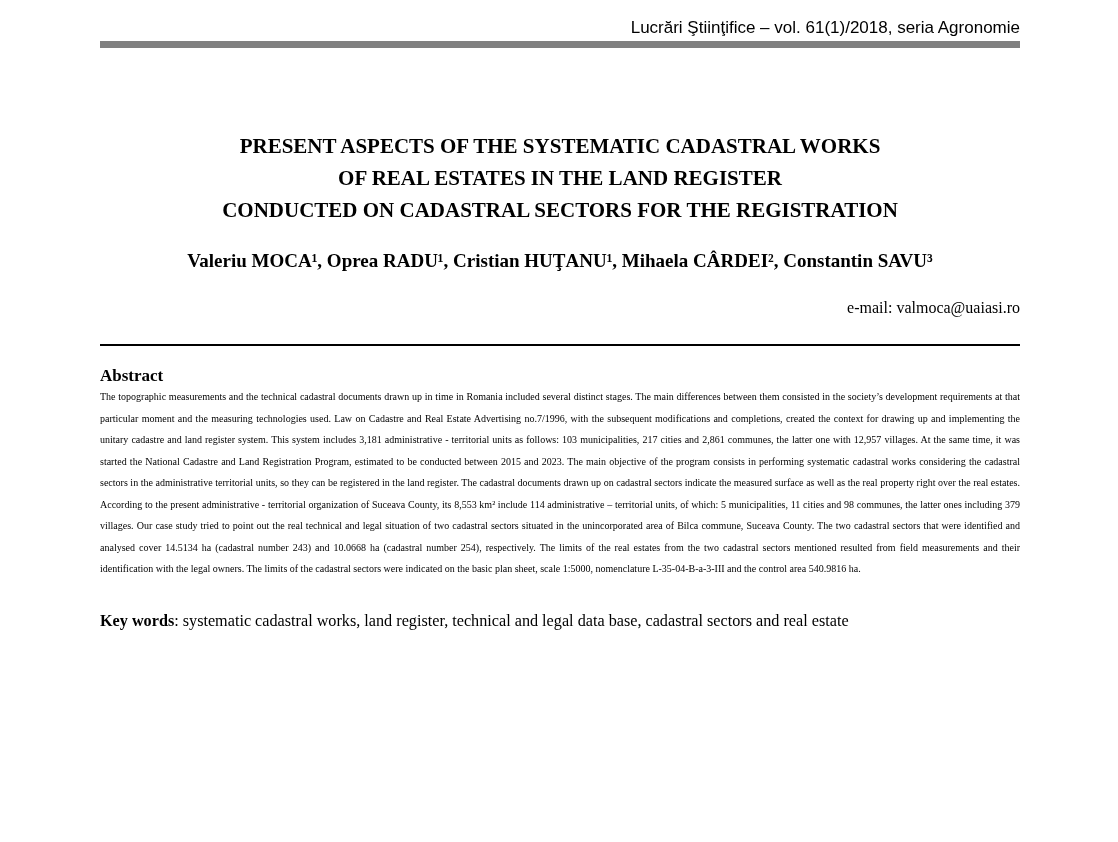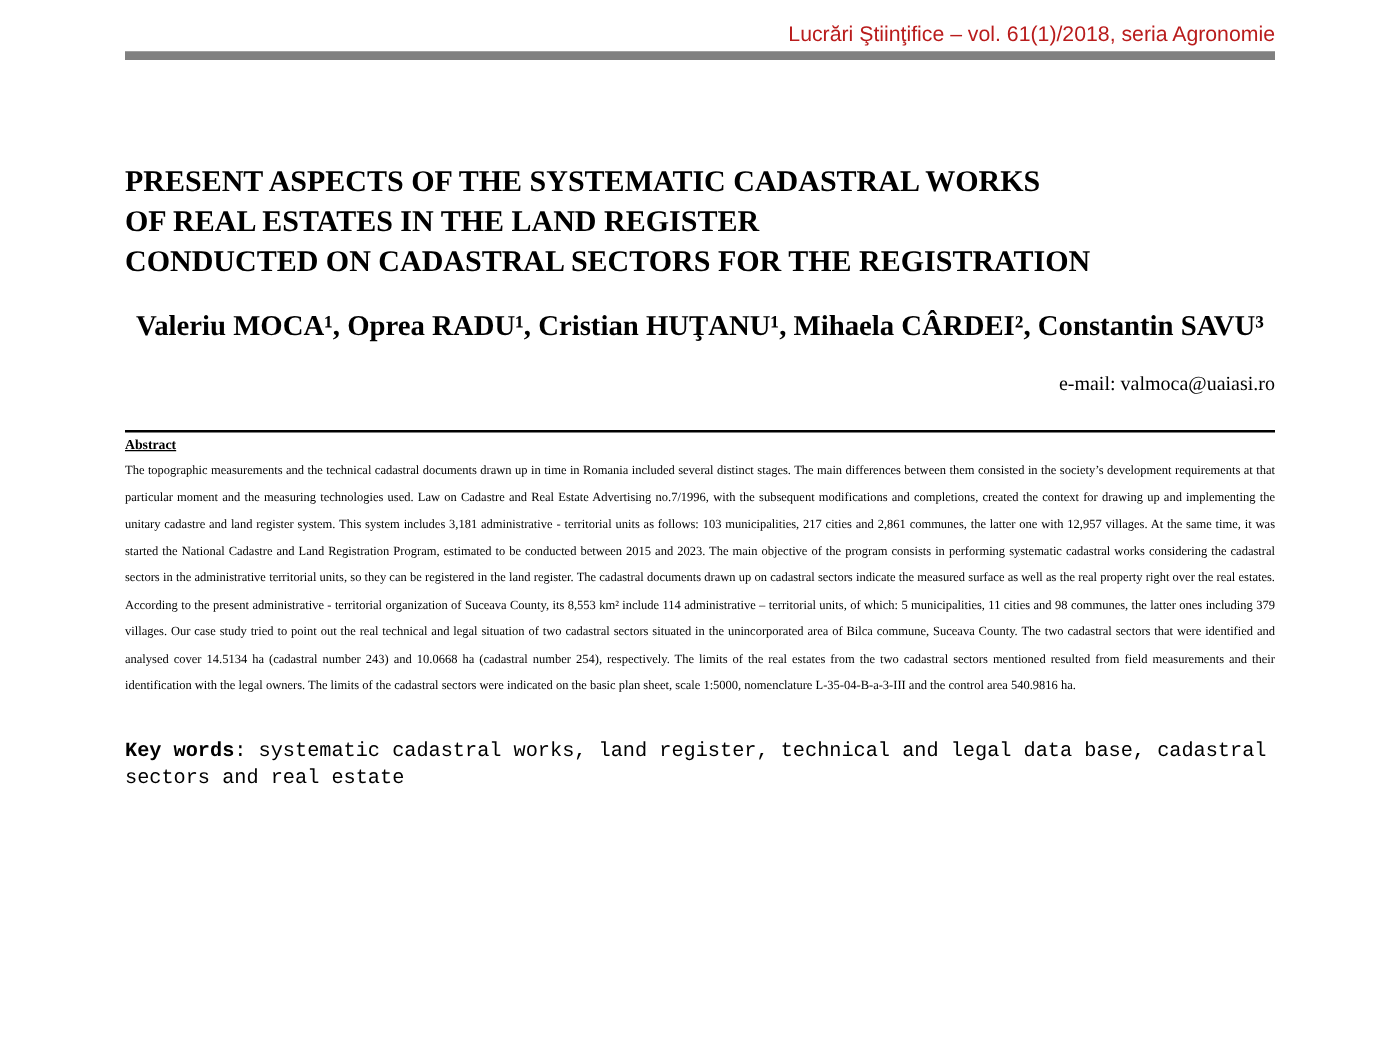--- a/index.html
+++ b/index.html
@@ -14,74 +14,73 @@
     height: 842px;
     padding: 18px 98px 0 100px;
     color: #000000;
     font-family: "Liberation Serif", serif;
   }
   .journal-header {
     font-family: "Liberation Sans", sans-serif;
     font-size: 17px;
     line-height: 20px;
     text-align: right;
-    color: #b91c1c;
+    color: #000000;
   }
   .header-bar {
     margin-top: 3px;
     height: 7px;
     background: #808080;
     width: 100%;
   }
   .paper-title {
     margin-top: 82px;
-    text-align: left;
+    text-align: center;
     font-weight: bold;
-    font-size: 24px;
+    font-size: 21px;
     line-height: 32px;
     font-family: "Liberation Serif", serif;
     letter-spacing: 0px;
   }
   .authors-line {
     margin-top: 24px;
     text-align: center;
     font-weight: bold;
-    font-size: 23px;
+    font-size: 19px;
     line-height: 22px;
   }
   .email-line {
     margin-top: 26px;
     text-align: right;
     font-size: 16px;
     line-height: 20px;
   }
   .section-rule {
     margin-top: 26px;
     height: 2px;
     background: #000000;
     border: none;
     width: 100%;
   }
   .abstract-heading {
+    margin-top: 20px;
     font-weight: bold;
-    font-size: 11px;
+    font-size: 17px;
     line-height: 20px;
-    text-decoration: underline;
   }
   .abstract-body {
     font-size: 10px;
     line-height: 21.5px;
     text-align: justify;
     text-justify: inter-word;
   }
   .keywords-line {
     margin-top: 31px;
     font-size: 16.2px;
     line-height: 21.5px;
-    font-family: Liberation Mono, monospace;
   }
   .keywords-label { font-weight: bold; }
 </style>
 </head>
 <body>
 
 <div class="page">
 
   <div class="journal-header">Lucrări Ştiinţifice – vol. 61(1)/2018, seria Agronomie</div>
 

